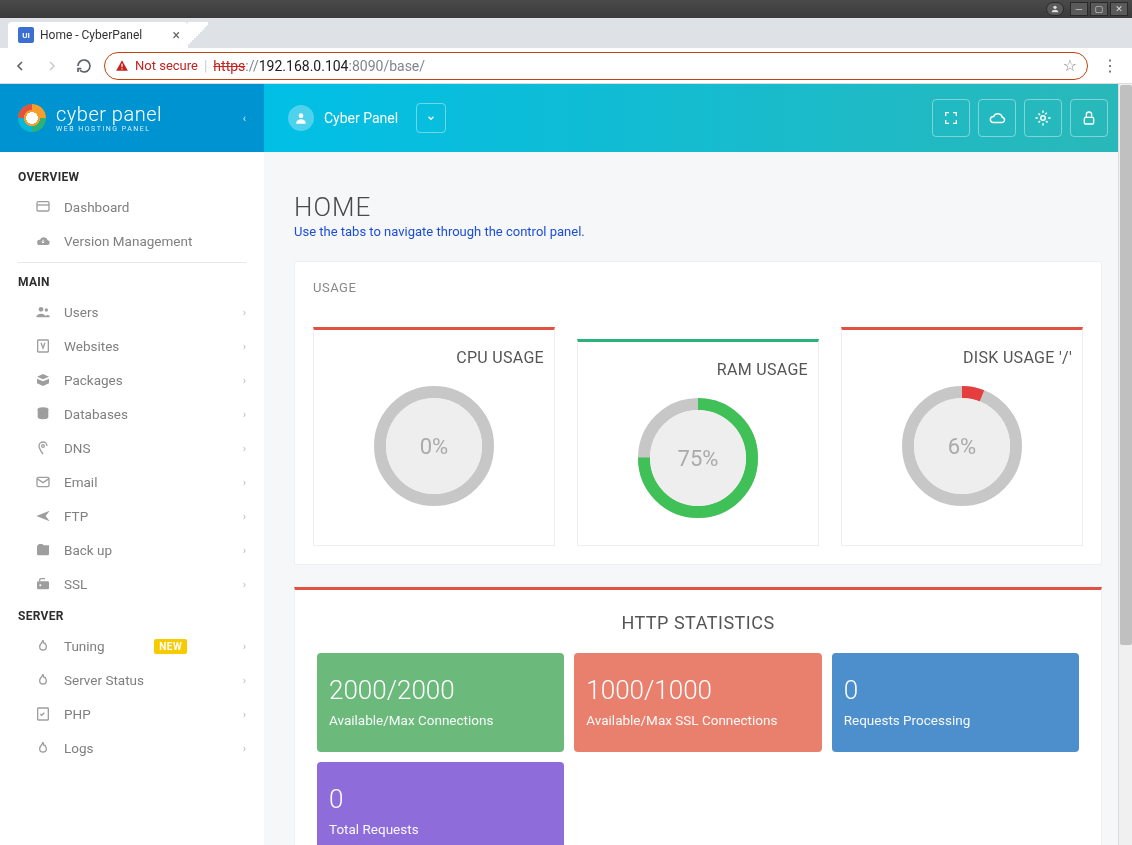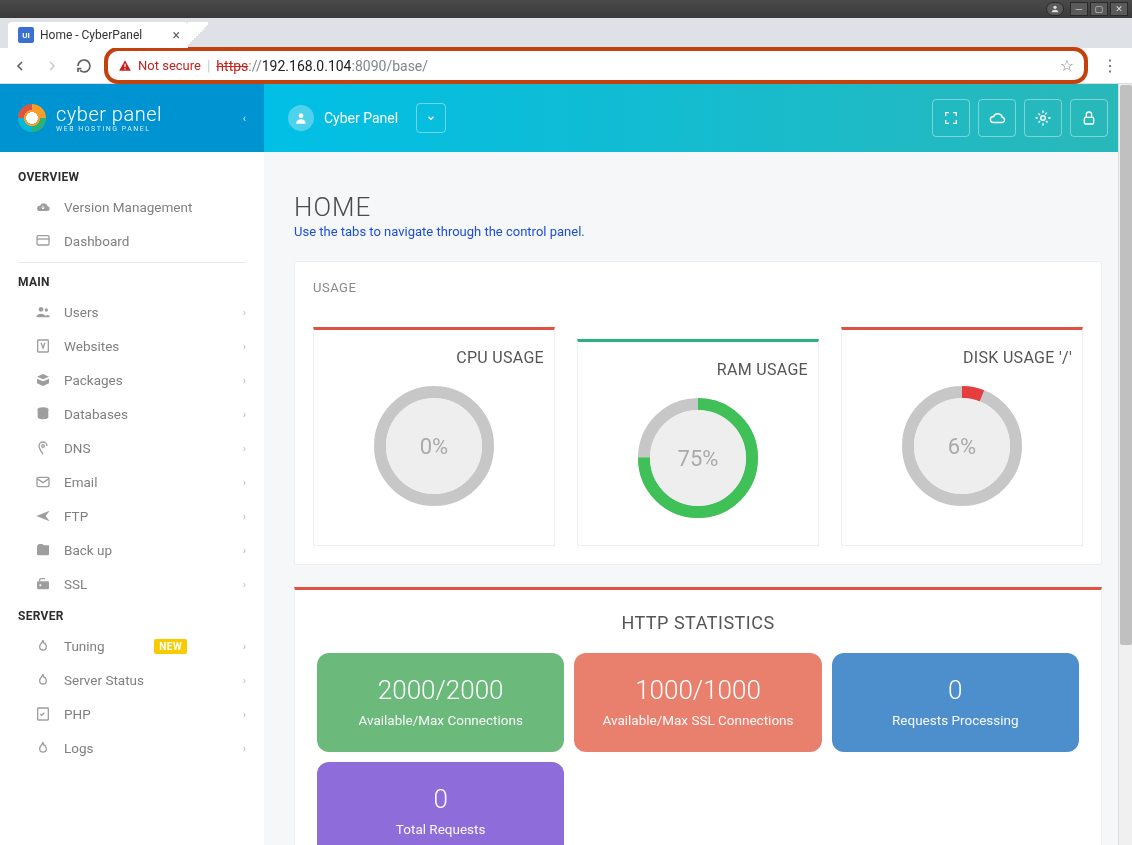--- a/index.html
+++ b/index.html
@@ -13,21 +13,21 @@
 
 .browser-tabs { height: 30px; background: #dee1e6; display: flex; align-items: flex-end; padding-left: 8px; }
 .tab { background: #ffffff; height: 26px; padding: 0 30px 0 10px; display: flex; align-items: center; gap: 6px; font-size: 12px; color: #333; border-top-left-radius: 4px; border-top-right-radius: 4px; position: relative; min-width: 180px; }
 .tab-favicon { width: 16px; height: 16px; background: #3b6fd1; border-radius: 2px; display: flex; align-items: center; justify-content: center; color: #fff; font-size: 8px; font-weight: bold; }
 .tab-close { position: absolute; right: 8px; font-size: 14px; color: #666; cursor: pointer; }
 .tab-corner { width: 20px; height: 26px; background: linear-gradient(135deg, #fff 50%, #dee1e6 50%); }
 
 .browser-toolbar { height: 36px; background: #fff; border-bottom: 1px solid #ddd; display: flex; align-items: center; padding: 0 8px; gap: 8px; }
 .nav-btn { width: 24px; height: 24px; display: flex; align-items: center; justify-content: center; color: #5f6368; cursor: pointer; }
 .nav-btn.disabled { color: #ccc; }
-.url-bar { flex: 1; height: 37px; border: 4px solid #c2410c; border-radius: 14px; display: flex; align-items: center; padding: 0 10px; font-size: 14px; gap: 6px; }
+.url-bar { flex: 1; height: 28px; border: 1px solid #c2410c; border-radius: 14px; display: flex; align-items: center; padding: 0 10px; font-size: 14px; gap: 6px; }
 .not-secure { color: #c5221f; font-size: 13px; }
 .https-strike { color: #c5221f; text-decoration: line-through; }
 .url-host { color: #202124; }
 .url-path { color: #80868b; }
 .star-icon { color: #80868b; font-size: 16px; }
 .menu-dots { color: #5f6368; font-size: 16px; padding: 0 6px; cursor: pointer; }
 
 
 .app { display: flex; height: 821px; }
 .sidebar { width: 264px; background: #fff; display: flex; flex-direction: column; }
@@ -67,21 +67,21 @@
 .usage-card { flex: 1; border: 1px solid #eee; border-top: 3px solid #e25241; padding: 18px 10px 22px; text-align: right; }
 .usage-card.green { border-top-color: #2ab27b; margin-top: 12px; }
 .usage-card-title { font-size: 16px; color: #555; font-weight: 400; letter-spacing: 0.3px; margin-bottom: 14px; }
 .donut-wrap { position: relative; width: 130px; height: 130px; margin: 0 auto; }
 .donut-wrap svg { transform: rotate(-90deg); }
 .donut-label { position: absolute; inset: 0; display: flex; align-items: center; justify-content: center; font-size: 22px; color: #aaa; }
 
 .stats-panel { background: #fff; border: 1px solid #eee; border-top: 3px solid #e25241; margin-top: 22px; padding: 22px; }
 .stats-title { text-align: center; font-size: 18px; color: #555; letter-spacing: 0.5px; margin-bottom: 20px; font-weight: 400;}
 .stats-grid { display: grid; grid-template-columns: repeat(3, 1fr); gap: 10px; }
-.stat-box { padding: 22px 12px; text-align: center; color: #fff; border-radius: 12px; }
+.stat-box { padding: 22px 12px; text-align: left; color: #fff; border-radius: 4px; }
 .stat-num { font-size: 26px; font-weight: 300; }
 .stat-label { font-size: 13.5px; margin-top: 6px; line-height: 1.4; opacity: 0.95; }
 .sb-green { background: #6bb97b; }
 .sb-orange { background: #e9806e; }
 .sb-blue { background: #4d8fcc; }
 .sb-purple { background: #8e6cd9; }
 
 .vscroll { position: absolute; right: 0; top: 0; width: 14px; height: 100%; background: #f0f0f0; border-left: 1px solid #ddd; }
 .vscroll-thumb { width: 12px; background: #c0c0c0; margin: 1px; border-radius: 2px; }
 
@@ -150,35 +150,35 @@
         <span class="brand-name">cyber panel</span>
         <span class="brand-sub">WEB HOSTING PANEL</span>
       </div>
       <span class="brand-collapse">‹</span>
     </div>
     <div class="side-scroll">
       <div class="side-section">OVERVIEW</div>
       <div id="nav-overview">
           <div class="side-item">
             <span class="side-icon">
+              <svg class="ico" viewBox="0 0 24 24" fill="none" stroke="currentColor" stroke-width="2">
+                <rect x="3" y="4" width="18" height="14" rx="2"></rect>
+                <path d="M3 9h18"></path>
+              </svg>
+            </span>
+            <span>Dashboard</span>
+          </div>
+          <div class="side-item">
+            <span class="side-icon">
               <svg class="ico" viewBox="0 0 24 24" fill="currentColor">
                 <path d="M18 18H7a4 4 0 1 1 .6-7.97A6 6 0 0 1 19 11a3.5 3.5 0 0 1-1 7z"></path>
                 <path d="M12 10v5m-2-2l2 2 2-2" fill="none" stroke="#fff" stroke-width="1.5"></path>
               </svg>
             </span>
             <span>Version Management</span>
-          </div>
-          <div class="side-item">
-            <span class="side-icon">
-              <svg class="ico" viewBox="0 0 24 24" fill="none" stroke="currentColor" stroke-width="2">
-                <rect x="3" y="4" width="18" height="14" rx="2"></rect>
-                <path d="M3 9h18"></path>
-              </svg>
-            </span>
-            <span>Dashboard</span>
           </div>
         </div>
       <div class="side-divider"></div>
       <div class="side-section">MAIN</div>
       <div id="nav-main">
           <div class="side-item">
             <span class="side-icon">
               <svg class="ico" viewBox="0 0 24 24" fill="currentColor">
                 <circle cx="9" cy="8" r="3.5"></circle>
                 <circle cx="17" cy="9" r="2.5"></circle>

